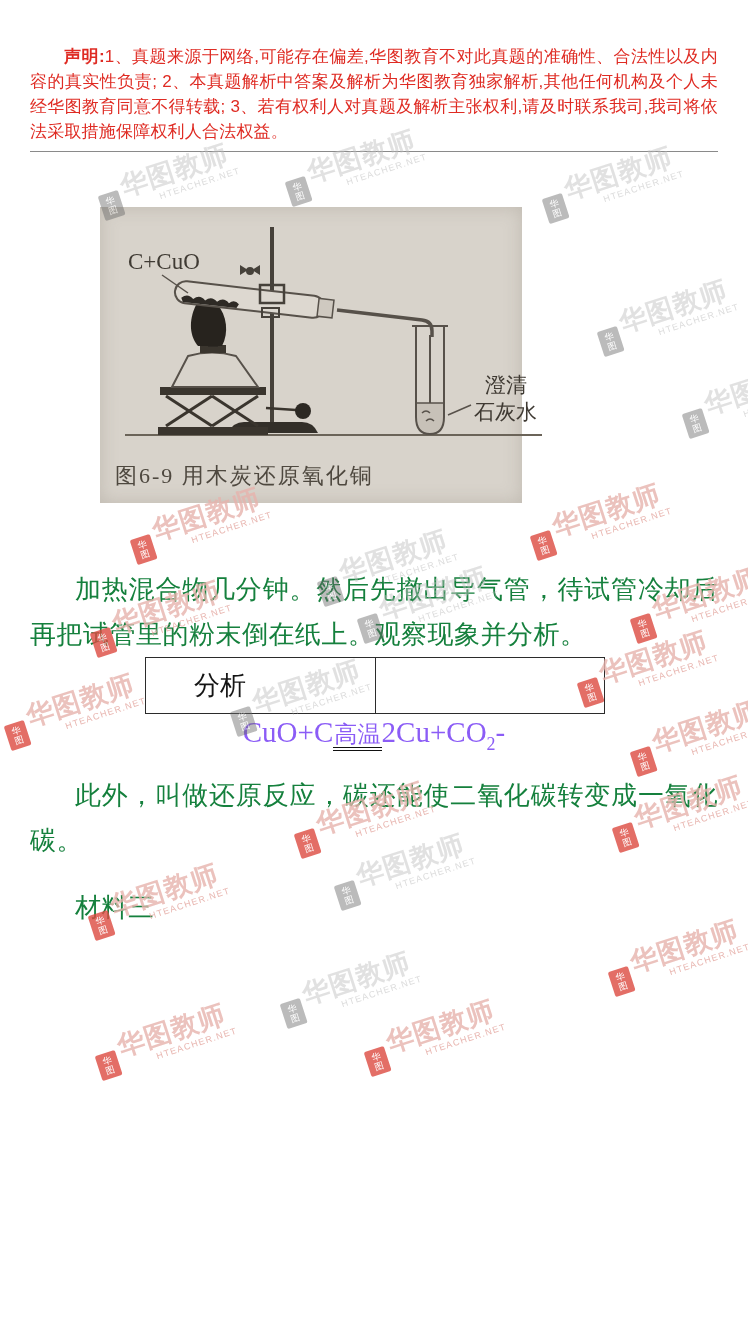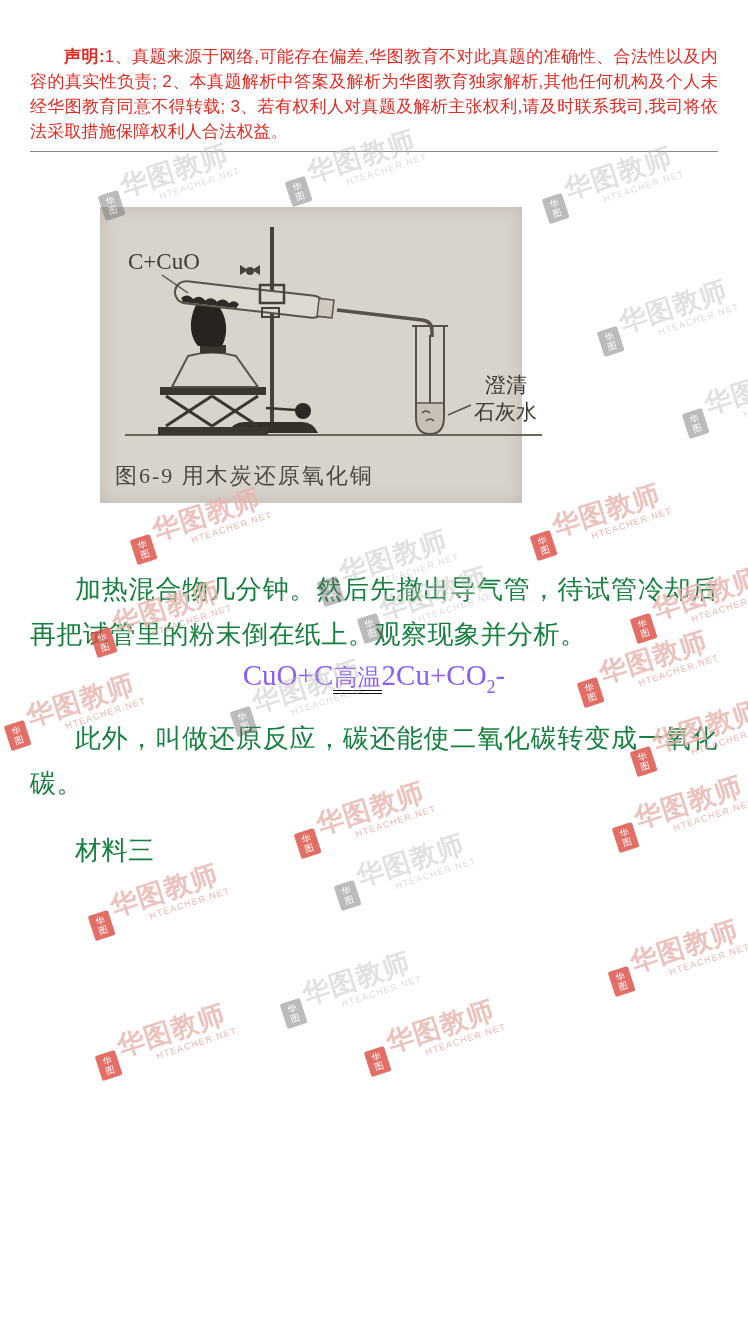--- a/index.html
+++ b/index.html
@@ -121,20 +121,24 @@
           <line x1="371" y1="198" x2="348" y2="208" stroke="#57514a" stroke-width="1.5"></line>
           <text x="15" y="276" font-size="22" fill="#4e483f" letter-spacing="2">图6-9 用木炭还原氧化铜</text>
         </g>
       </svg>
     </figure>
 
     <p class="para indent p1">加热混合物几分钟。然后先撤出导气管，待试管冷却后再把试管里的粉末倒在纸上。观察现象并分析。</p>
 
     <table class="obs-table">
       <tbody>
+        <tr class="r2">
+          <td class="lbl">分析</td>
+          <td></td>
+        </tr>
       </tbody>
     </table>
 
 
     <div class="equation"><span>CuO+C</span><span class="eq-cond">高温</span><span>2Cu+CO</span><span class="eq-sub">2</span><span>-</span></div>
 
 
 
     <p class="para indent p4">此外，叫做还原反应，碳还能使二氧化碳转变成一氧化碳。</p>
 

